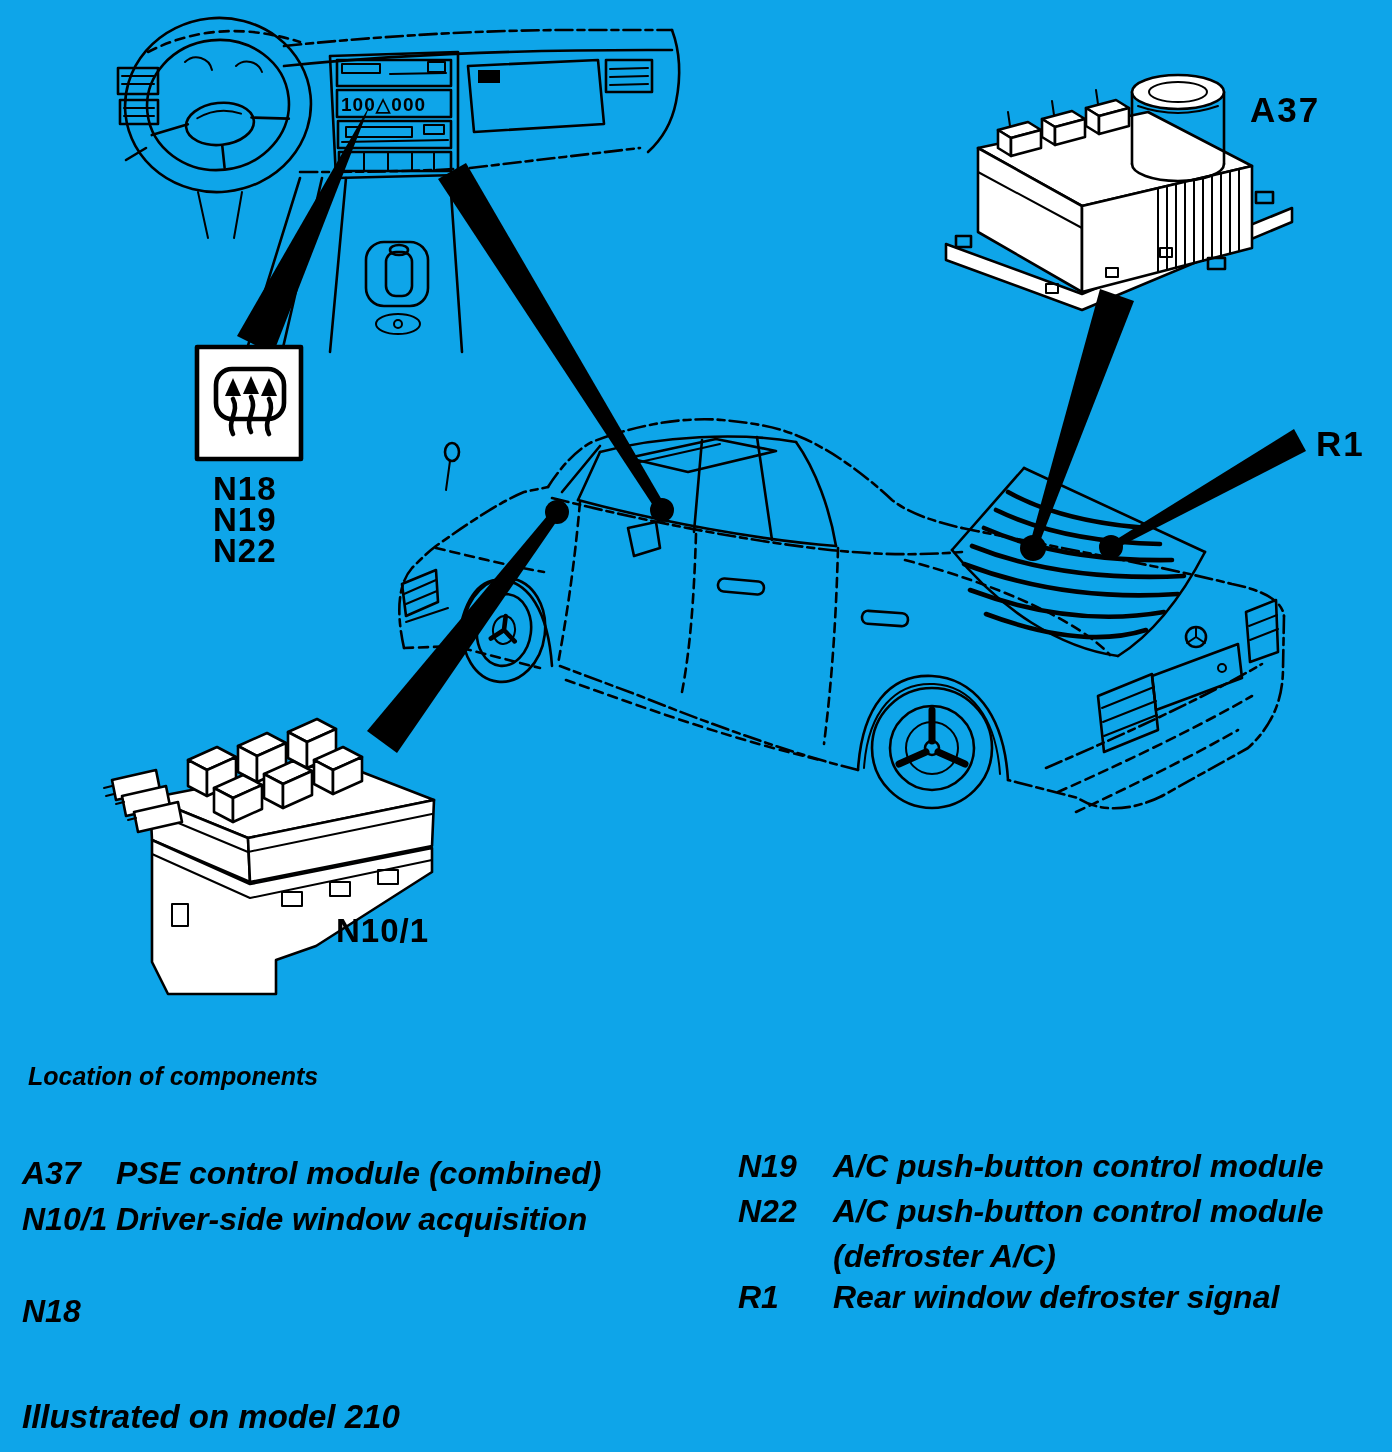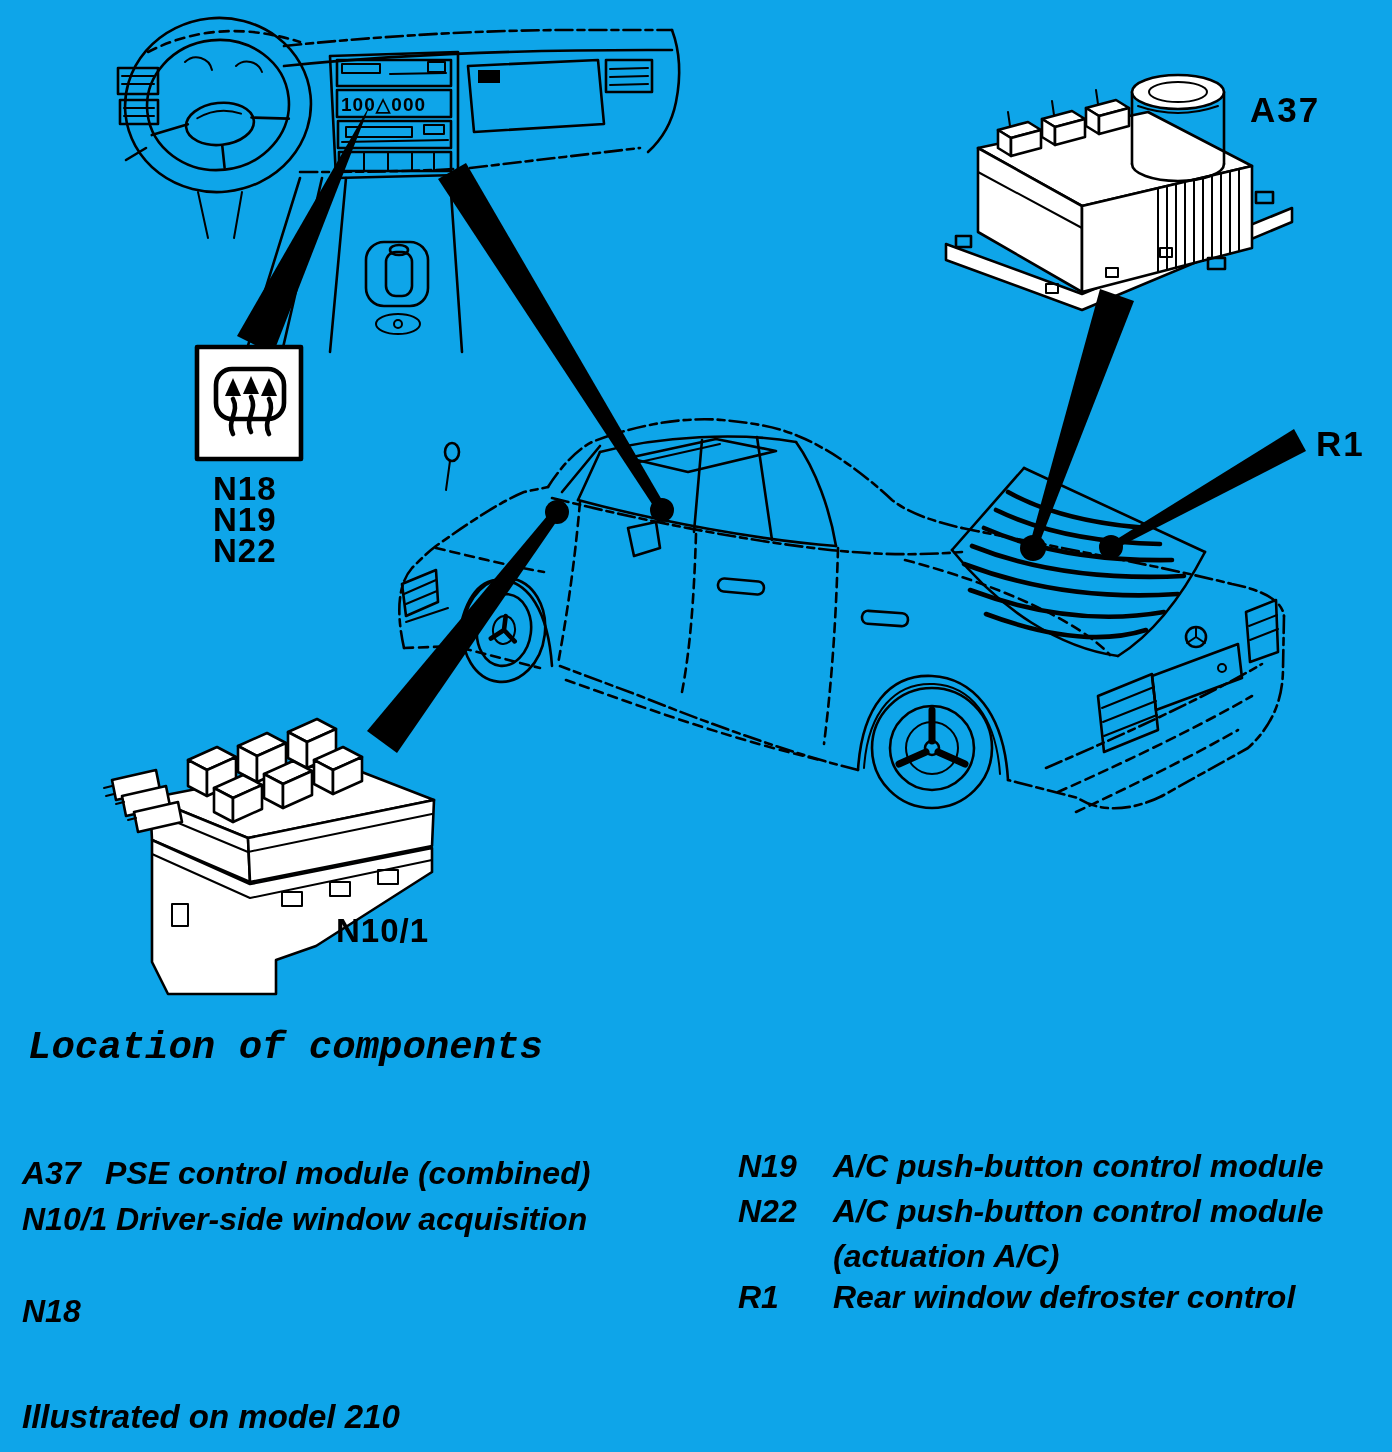--- a/index.html
+++ b/index.html
@@ -14,21 +14,21 @@
   .ink .fillb{fill:#000000;stroke:none;}
   .ink .thick{stroke-width:4.6;}
   .ink .thin{stroke-width:2;}
   .ink .sketch{stroke-dasharray:17 5 7 5;}
   .ink .sketch2{stroke-dasharray:9 6;}
   svg text{font-family:"Liberation Sans",sans-serif;font-weight:700;fill:#000;stroke:none;}
   .fig-label{font-size:35px;letter-spacing:2px;}
   .fig-label-sm{font-size:33px;letter-spacing:1px;}
   .lcd{font-size:19px;letter-spacing:1px;}
   .lg{position:absolute;font-style:italic;font-weight:700;white-space:nowrap;}
-  .lg-title{left:28px;top:1026px;font-size:39px;font-family:Liberation Mono, monospace;}
+  .lg-title{left:28px;top:1062px;font-size:25px;}
   .lg-footer{left:22px;top:1398px;font-size:33px;}
   .lg-term{font-size:32px;}
   .lg-desc{font-size:32px;}
 </style>
 </head>
 <body>
 
 <div class="sheet">
 
 <svg width="1392" height="1060" viewBox="0 0 1392 1060">
@@ -324,28 +324,28 @@
     <text class="fig-label-sm" x="213" y="562">N22</text>
     <text class="fig-label-sm" x="336" y="942">N10/1</text>
   </g>
 
 </g>
 </svg>
 
 <div class="lg lg-title">Location of components</div>
 
 <div class="lg lg-term" style="left:22px;top:1155px">A37</div>
-<div class="lg lg-desc" style="left:105px;top:1155px">PSE control module (combined)</div>
+<div class="lg lg-desc" style="left:116px;top:1155px">PSE control module (combined)</div>
 <div class="lg lg-term" style="left:22px;top:1201px">N10/1</div>
 <div class="lg lg-desc" style="left:116px;top:1201px">Driver-side window acquisition</div>
 <div class="lg lg-term" style="left:22px;top:1293px">N18</div>
 
 <div class="lg lg-term" style="left:738px;top:1148px">N19</div>
 <div class="lg lg-desc" style="left:833px;top:1148px">A/C push-button control module</div>
 <div class="lg lg-term" style="left:738px;top:1193px">N22</div>
 <div class="lg lg-desc" style="left:833px;top:1193px">A/C push-button control module</div>
-<div class="lg lg-desc" style="left:833px;top:1238px">(actuation A/C)</div>
+<div class="lg lg-desc" style="left:833px;top:1238px">(defroster A/C)</div>
 <div class="lg lg-term" style="left:738px;top:1279px">R1</div>
-<div class="lg lg-desc" style="left:833px;top:1279px">Rear window defroster control</div>
+<div class="lg lg-desc" style="left:833px;top:1279px">Rear window defroster signal</div>
 
 <div class="lg lg-footer">Illustrated on model 210</div>
 
 </div>
 
 </body></html>

